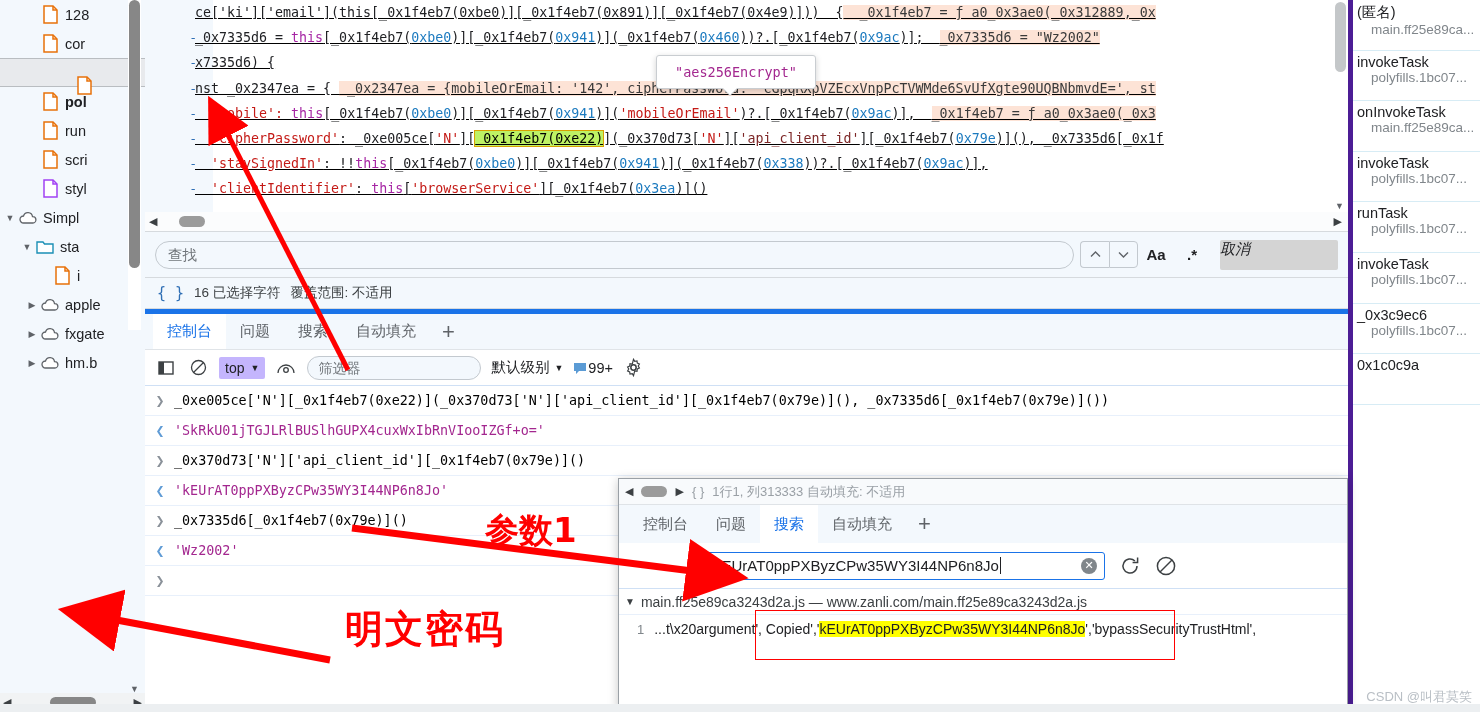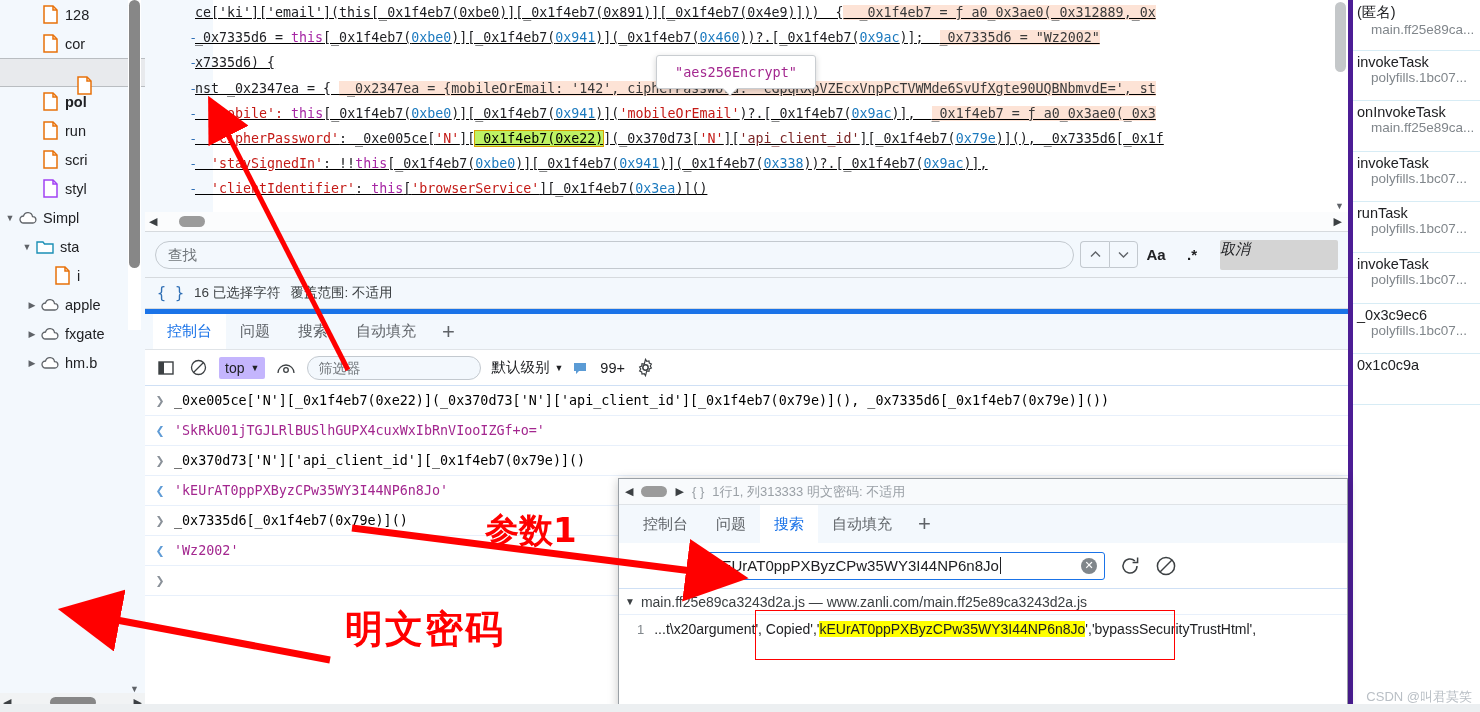--- a/index.html
+++ b/index.html
@@ -168,21 +168,21 @@
   #ctx-sel {
     height:22px; background:#c4b5fd; border-radius:2px; padding:0 6px;
     display:flex; align-items:center; gap:6px; font-size:14px; color:#202124;
   }
   #filter-input {
     width:174px; height:24px; border:1px solid #c3c9cf; border-radius:12px;
     background:#f3f8fd; padding:0 10px; font-size:14px; color:#70757a; line-height:22px;
   }
   .tb-text { font-size:14.5px; color:#202124; display:flex; align-items:center; gap:5px; }
   .caret { font-size:9px; }
-  #msgcount { display:flex; align-items:center; gap:13px; font-size:14.5px; color:#202124; }
+  #msgcount { display:flex; align-items:center; gap:1px; font-size:14.5px; color:#202124; }
 
   
   #console { flex:1 1 auto; background:#fff; overflow:hidden; position:relative; }
   .cline {
     min-height:30px; display:flex; align-items:center; gap:7px;
     border-bottom:1px solid #e8f0fb; padding-left:8px;
     font-family:"DejaVu Sans Mono","Liberation Mono",monospace; font-size:13.4px;
     white-space:pre; overflow:hidden;
   }
   .cprompt { color:#8a9199; font-size:15px; width:14px; flex:0 0 14px; text-align:center;}
@@ -575,21 +575,21 @@
       </div>
     </div>
 </div>
 
 <div id="overlay">
   <div id="ov-top">
     <span class="sb-arrow">◀</span>
     <div id="ov-hthumb"></div>
     <span class="sb-arrow">▶</span>
     <span class="ov-faint mono">{ }</span>
-    <span class="ov-faint">1行1, 列313333    明文密码: 不适用</span>
+    <span class="ov-faint">1行1, 列313333    自动填充: 不适用</span>
   </div>
 
   <div id="ov-tabs">
       <div class="tab">控制台</div>
       <div class="tab">问题</div>
       <div class="tab active">搜索</div>
       <div class="tab">自动填充</div>
       <div class="tab-plus">+</div>
     </div>
 

